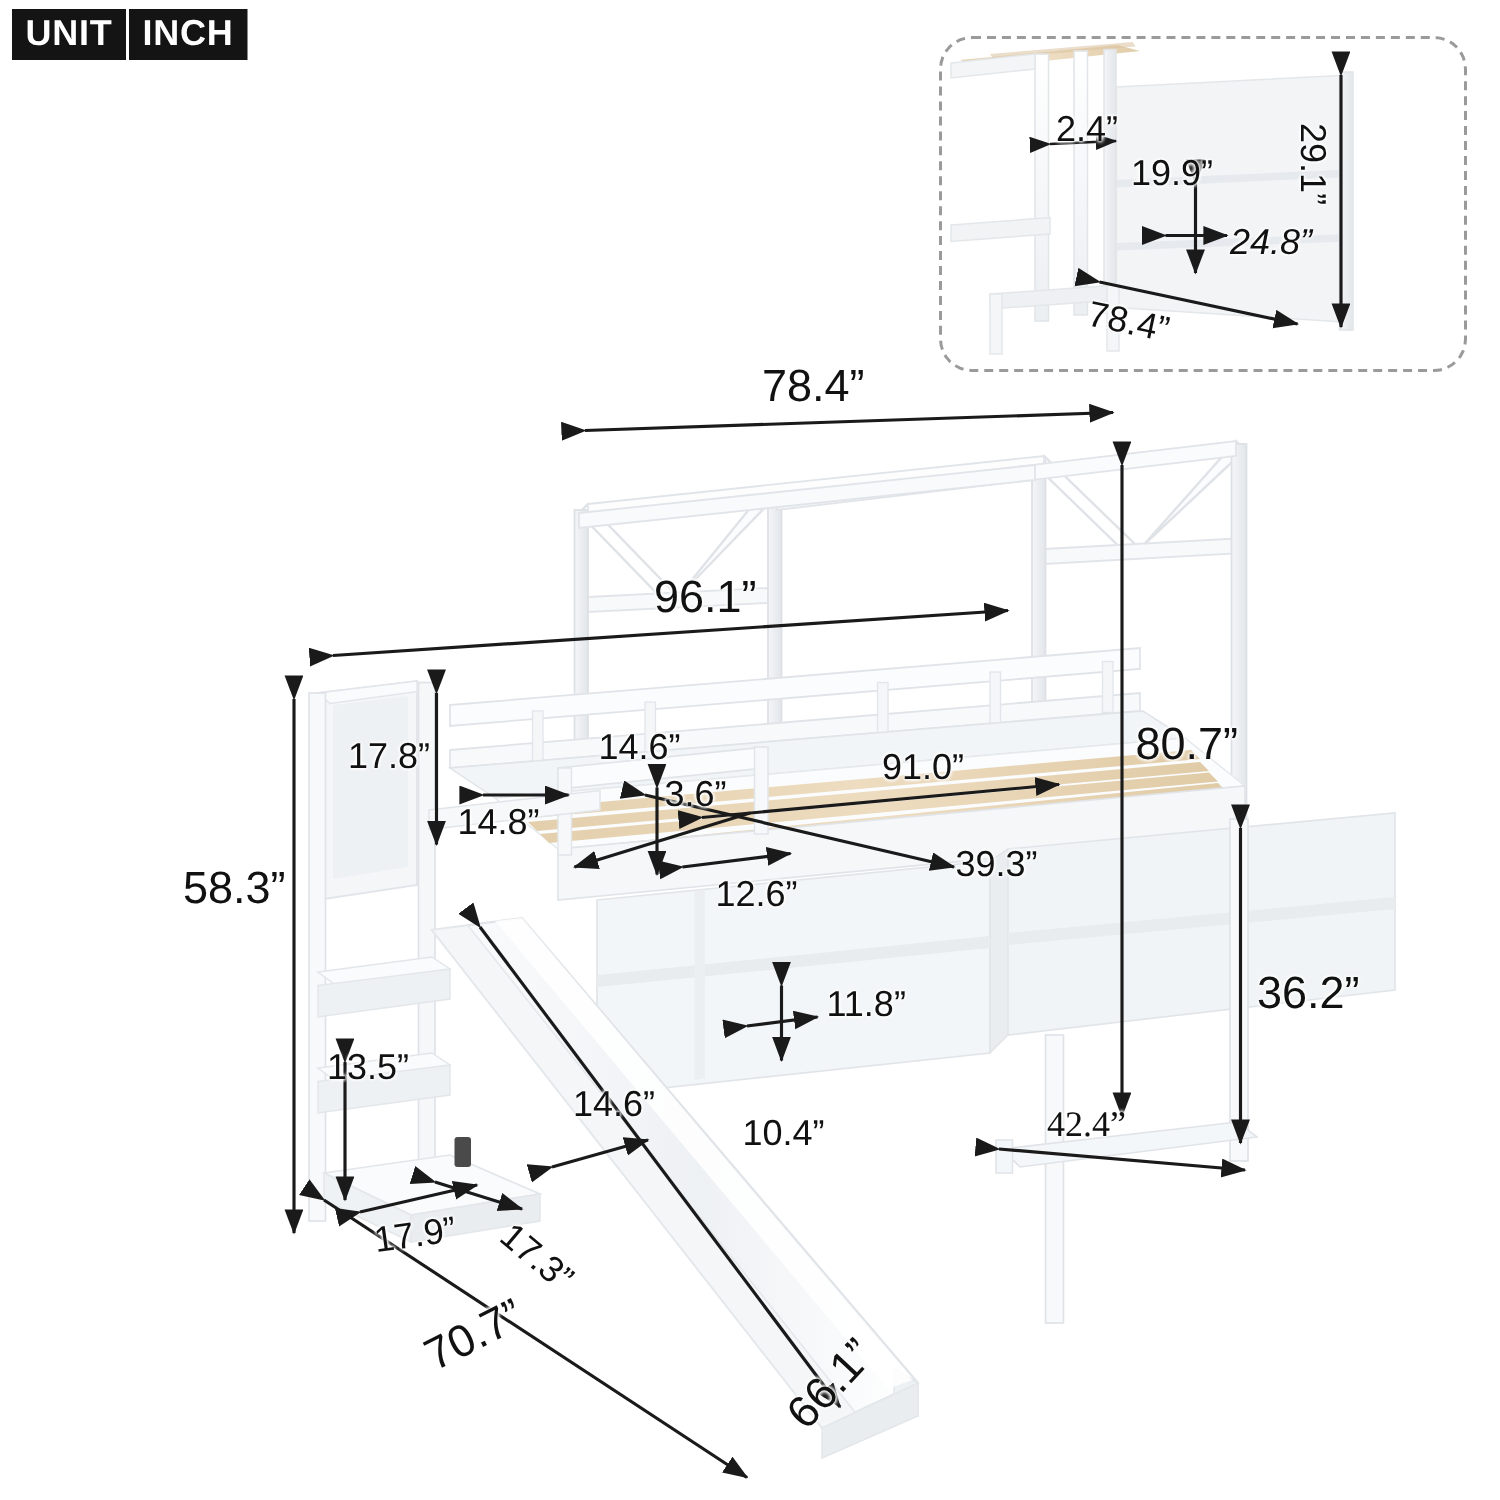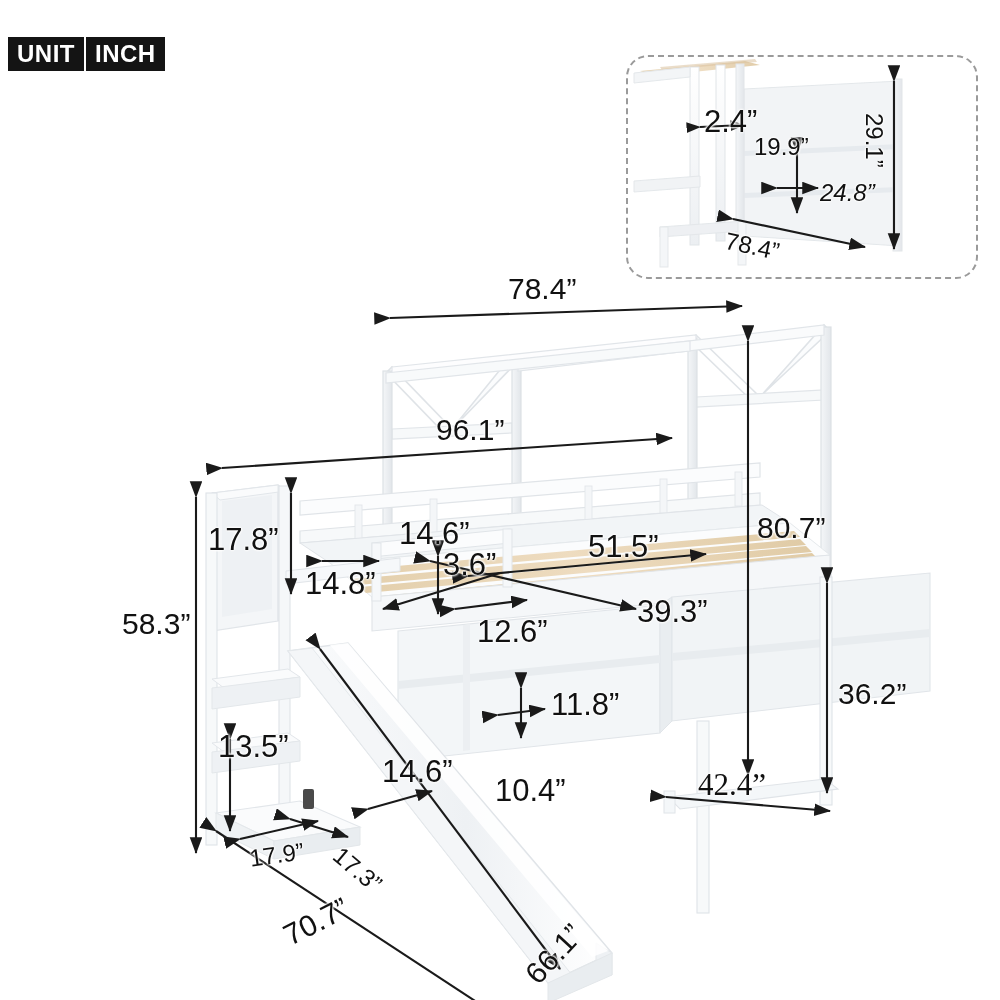--- a/index.html
+++ b/index.html
@@ -1,19 +1,19 @@
 <!DOCTYPE html>
 <html><head>
 <meta charset="utf-8">
 <style>
   html,body{margin:0;padding:0;background:#ffffff;}
   body{width:1000px;height:1000px;position:relative;overflow:hidden;
        font-family:"Liberation Sans", sans-serif;color:#111;}
 
-  #stage{position:absolute;left:0;top:0;width:1000px;height:882px;margin-top:31px;}
+  #stage{position:absolute;left:0;top:0;width:1000px;height:882px;}
 
   
   #unit-badge{position:absolute;left:8px;top:6px;height:34px;display:flex;
       align-items:stretch;background:#141414;}
   #unit-badge .seg{display:flex;align-items:center;justify-content:center;
       color:#fff;font-weight:bold;font-size:24px;letter-spacing:.5px;
       padding:0 9px;line-height:1;}
   #unit-badge .seg.first{border-right:2px solid #ffffff;}
 
   
@@ -23,21 +23,21 @@
   
   svg.layer{position:absolute;left:0;top:0;width:1000px;height:1000px;
       overflow:visible;pointer-events:none;}
 
   
   .dim{position:absolute;font-family:"Liberation Sans", sans-serif;
       color:#111;white-space:nowrap;line-height:1;font-weight:400;
       text-shadow:0 0 3px #fff,0 0 3px #fff,0 0 3px #fff,0 0 2px #fff;}
 
   .f30{font-size:30px;}
-  .f27{font-size:31px;}
+  .f27{font-size:24px;}
   .f24{font-size:24px;}
 </style>
 </head>
 <body>
 
 <div id="stage">
 
   <div id="unit-badge">
     <div class="seg first">UNIT</div>
     <div class="seg">INCH</div>
@@ -246,25 +246,25 @@
   </svg>
 
   <div class="dim f27" style="left:704px;top:75px;">2.4”</div>
   <div class="dim f24" style="left:754px;top:104px;">19.9”</div>
   <div class="dim f24" style="left:820px;top:150px;font-style:italic;">24.8”</div>
   <div class="dim f24" style="left:728px;top:198px;transform:rotate(12deg);transform-origin:left top;">78.4”</div>
   <div class="dim f24" style="left:886px;top:82px;transform:rotate(90deg);transform-origin:left top;">29.1”</div>
 
   <div class="dim f30" style="left:508px;top:243px;">78.4”</div>
   <div class="dim f30" style="left:436px;top:384px;">96.1”</div>
-  <div class="dim f27" style="left:208px;top:493px;">17.8”</div>
+  <div class="dim f27" style="left:232px;top:493px;">17.8”</div>
   <div class="dim f27" style="left:305px;top:537px;">14.8”</div>
   <div class="dim f27" style="left:399px;top:487px;">14.6”</div>
   <div class="dim f27" style="left:443px;top:518px;">3.6”</div>
-  <div class="dim f27" style="left:588px;top:500px;">51.5”</div>
+  <div class="dim f27" style="left:588px;top:500px;">91.0”</div>
   <div class="dim f27" style="left:637px;top:565px;">39.3”</div>
   <div class="dim f27" style="left:477px;top:585px;">12.6”</div>
   <div class="dim f30" style="left:757px;top:482px;">80.7”</div>
   <div class="dim f30" style="left:122px;top:578px;">58.3”</div>
   <div class="dim f27" style="left:551px;top:658px;">11.8”</div>
   <div class="dim f27" style="left:495px;top:744px;">10.4”</div>
   <div class="dim f30" style="left:838px;top:648px;">36.2”</div>
   <div class="dim f27" style="left:698px;top:738px;font-family:Liberation Serif, serif;">42.4”</div>
   <div class="dim f27" style="left:218px;top:700px;">13.5”</div>
   <div class="dim f24" style="left:248px;top:816px;transform:rotate(-8deg);transform-origin:left top;">17.9”</div>

